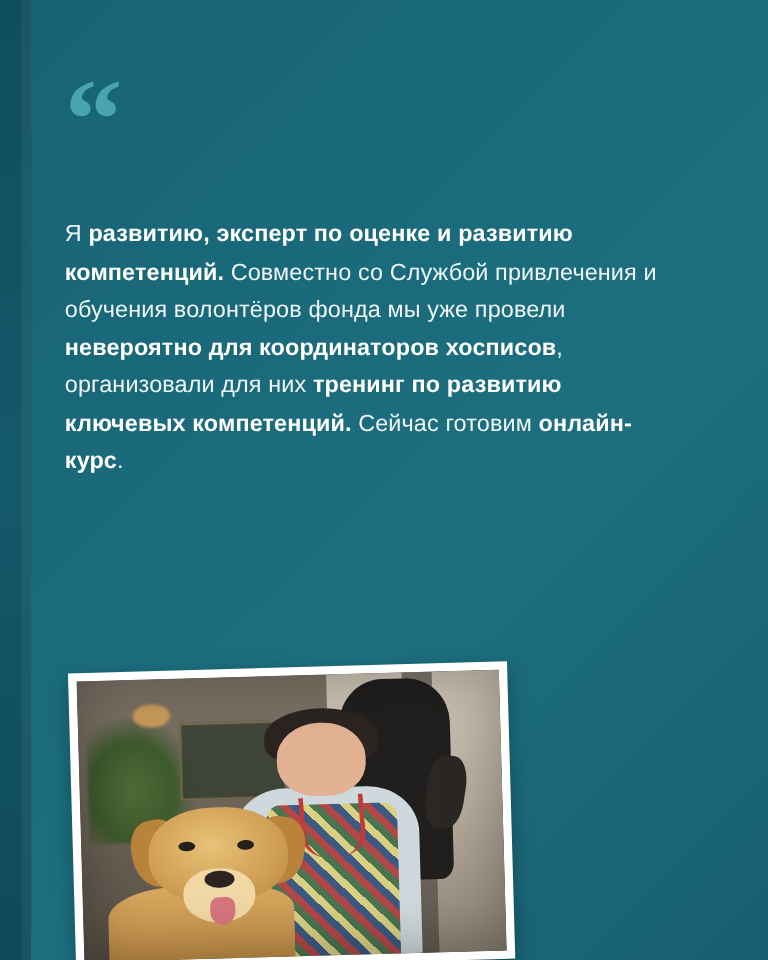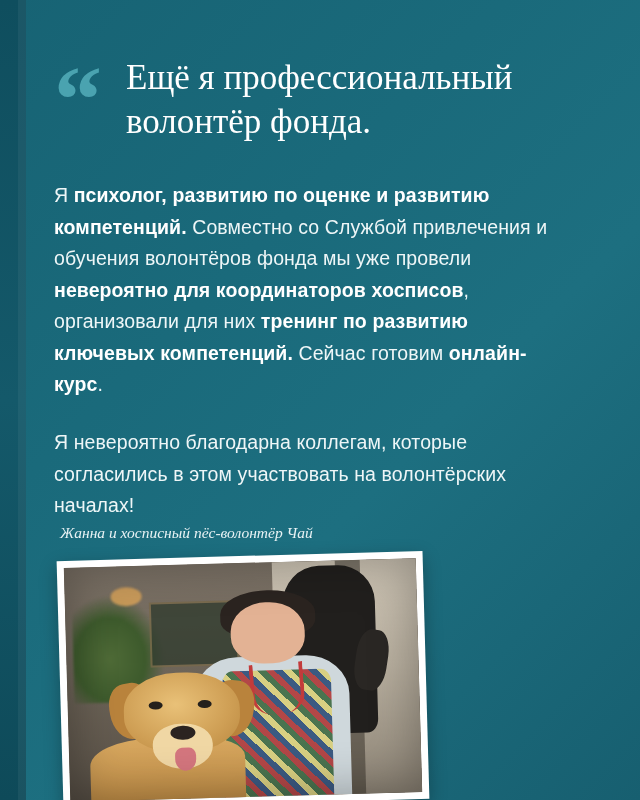--- a/index.html
+++ b/index.html
@@ -225,28 +225,25 @@
 
 <div class="slide">
 
   <div class="edge-left"></div>
   <div class="edge-left-hi"></div>
 
   <div class="content">
 
     <div class="quote-mark">“</div>
 
-    <div class="headline">Ещё я профессиональный волонтёр фонда.</div>
 
     <div class="body-text">
-      <div class="para-1">Я <b>психолог, развитию по оценке и развитию компетенций.</b> Совместно со Службой привлечения и обучения волонтёров фонда мы уже провели <b>невероятно для координаторов хосписов</b>, организовали для них <b>тренинг по развитию ключевых компетенций.</b> Сейчас готовим <b>онлайн-курс</b>.</div>
-      <div class="para-2">Я невероятно благодарна коллегам, которые согласились в этом участвовать на волонтёрских началах!</div>
+      <div class="para-1">Я <b>развитию, эксперт по оценке и развитию компетенций.</b> Совместно со Службой привлечения и обучения волонтёров фонда мы уже провели <b>невероятно для координаторов хосписов</b>, организовали для них <b>тренинг по развитию ключевых компетенций.</b> Сейчас готовим <b>онлайн-курс</b>.</div>
     </div>
 
-    <div class="caption">Жанна и хосписный пёс-волонтёр Чай</div>
   </div>
 
   <div class="photo-wrap">
     <div class="photo">
       <div class="ph-bg"></div>
       <div class="ph-wallR"></div>
       <div class="ph-doorframe"></div>
       <div class="ph-plant"></div>
       <div class="ph-lamp"></div>
       <div class="ph-board"></div>

